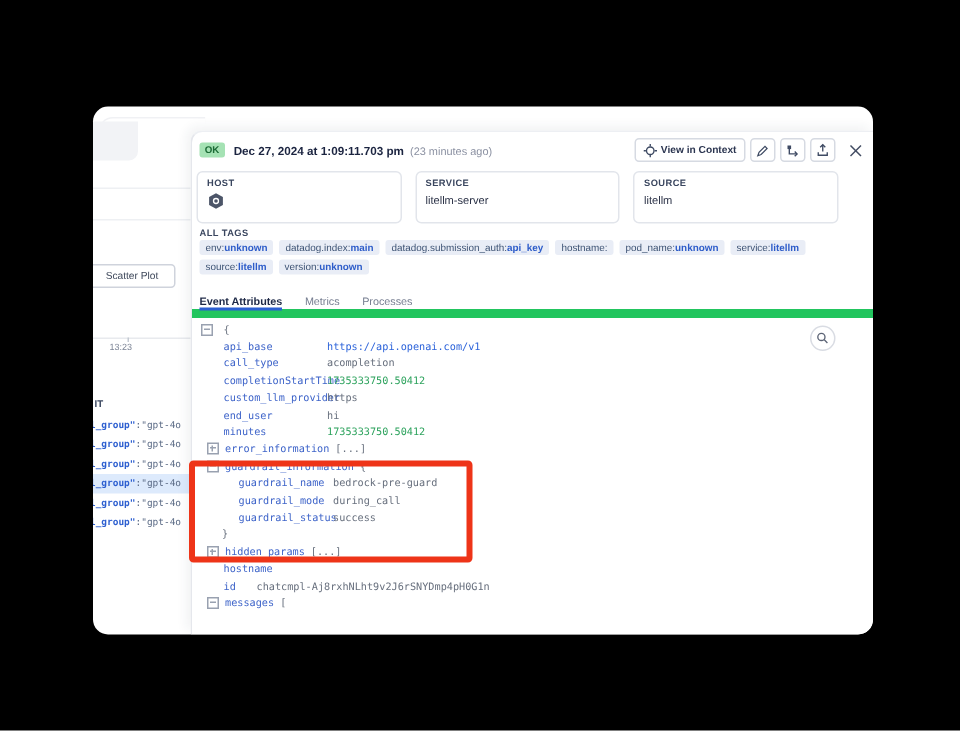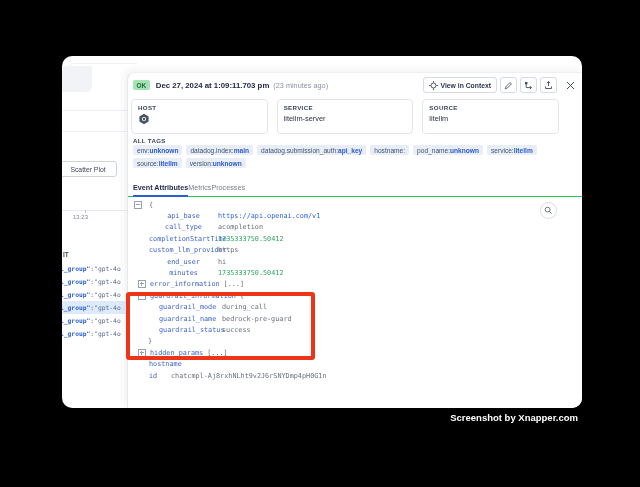--- a/index.html
+++ b/index.html
@@ -3,21 +3,21 @@
 <meta charset="utf-8">
 <style>
   html,body{margin:0;padding:0;}
   body{
     width:640px;height:487px;position:relative;overflow:hidden;
     background:#000;
     font-family:"Liberation Sans","DejaVu Sans",sans-serif;
     -webkit-font-smoothing:antialiased;
   }
   .window{
-    position:absolute;left:62px;top:56px;width:520px;height:352px;
+    position:absolute;left:62px;top:71px;width:520px;height:352px;
     background:#fff;border-radius:10px;overflow:hidden;
     box-shadow:0 14px 36px rgba(0,0,0,.65);
   }
   
   .gray-block{position:absolute;left:0;top:10px;width:30px;height:26px;background:#f2f3f6;border-radius:0 0 6px 0;}
   .hline{position:absolute;left:0;width:65px;height:1px;background:#eef0f3;}
   .hl1{top:54px;} .hl2{top:75px;}
   .scatter{
     position:absolute;left:-3px;top:105px;width:58px;height:16px;
     border:1px solid #cfd3dc;border-radius:3px;background:#fff;
@@ -56,33 +56,33 @@
   .cards{position:absolute;left:3px;top:26px;right:23px;height:35px;display:flex;gap:9px;}
   .card{flex:1;border:1px solid #e2e5eb;border-radius:4px;padding:4px 6px;box-sizing:border-box;overflow:hidden;}
   .clabel{font-size:6.2px;font-weight:700;color:#3a465f;letter-spacing:.3px;}
   .cvalue{font-size:7.4px;color:#2a3146;margin-top:3px;}
   .cicon{margin-top:2px;}
   .alltags{position:absolute;left:5px;top:64px;font-size:6.2px;font-weight:700;color:#3a465f;letter-spacing:.3px;}
   .tags{position:absolute;left:5px;top:72px;right:28px;display:flex;flex-wrap:wrap;gap:3px 4px;align-content:flex-start;}
   .tag{background:#e9edf6;border-radius:2px;padding:1.5px 4px;font-size:6.6px;display:flex;white-space:nowrap;}
   .tk{color:#3d5374;}
   .tv{color:#2d5cc9;font-weight:700;}
-  .tabs{position:absolute;left:0;right:0;top:106px;height:18px;border-bottom:1px solid #22c55e;display:flex;padding-left:5px;box-sizing:border-box;}
+  .tabs{position:absolute;left:0;right:0;top:106px;height:18px;border-bottom:6px solid #22c55e;display:flex;padding-left:5px;gap:15px;box-sizing:border-box;}
   .tab{font-size:7.2px;color:#757d90;display:flex;align-items:center;position:relative;}
   .tab.active{color:#1d2846;font-weight:700;}
   .tab.active::after{content:"";position:absolute;left:0;right:0;bottom:-1px;height:2px;background:#2c5fd2;}
   
   .json{position:absolute;left:6px;top:126px;right:28px;font-family:"DejaVu Sans Mono",monospace;font-size:6.8px;}
   .jr{height:11.4px;display:flex;align-items:center;white-space:nowrap;}
   .sq{width:6px;height:6px;border:1px solid #99a1b0;margin-right:4px;position:relative;flex:none;background:#fff;}
   .sq::before{content:"";position:absolute;left:1px;right:1px;top:2px;height:1px;background:#99a1b0;}
   .sq.plus::after{content:"";position:absolute;top:1px;bottom:1px;left:2px;width:1px;background:#99a1b0;}
   .jk{color:#3e64c9;flex:none;}
   .jv.str{color:#68707e;} .jv.num{color:#2ea35e;} .jv.link{color:#2c63da;}
-  .jr.g1 .jk{width:69px;margin-left:15px;text-align:center;}
+  .jr.g1 .jk{width:69px;margin-left:15px;}
   .jr.g2 .jk{width:63px;margin-left:25px;}
   .jr.g3 .jk{width:22px;margin-left:15px;}
   .jr.keyonly .jk{margin-left:15px;}
   .jr.obj{padding-left:4px;}
   .jsuf{color:#68707e;margin-left:4px;}
   .jr.close{padding-left:14px;color:#68707e;}
   .jr.root .brace{margin-left:3px;color:#68707e;}
   .searchbtn{
     position:absolute;right:25px;top:129px;width:17px;height:17px;border:1px solid #d9dce3;
     border-radius:50%;background:#fff;display:flex;align-items:center;justify-content:center;padding:0;
@@ -289,43 +289,48 @@
           <span class="sq plus"></span>
           <span class="jk">error_information</span>
           <span class="jsuf">[...]</span>
         </div>
         <div class="jr obj">
           <span class="sq"></span>
           <span class="jk">guardrail_information</span>
           <span class="jsuf">{</span>
         </div>
         <div class="jr g2">
+          <span class="jk">guardrail_name</span>
+          <span class="jv str">bedrock-pre-guard</span>
+        </div>
+        <div class="jr g2">
           <span class="jk">guardrail_mode</span>
           <span class="jv str">during_call</span>
-        </div>
-        <div class="jr g2">
-          <span class="jk">guardrail_name</span>
-          <span class="jv str">bedrock-pre-guard</span>
         </div>
         <div class="jr g2">
           <span class="jk">guardrail_status</span>
           <span class="jv str">success</span>
         </div>
         <div class="jr close">}</div>
         <div class="jr obj">
           <span class="sq plus"></span>
           <span class="jk">hidden_params</span>
           <span class="jsuf">[...]</span>
         </div>
         <div class="jr keyonly">
           <span class="jk">hostname</span>
         </div>
         <div class="jr g3">
           <span class="jk">id</span>
           <span class="jv str">chatcmpl-Aj8rxhNLht9v2J6rSNYDmp4pH0G1n</span>
+        </div>
+        <div class="jr obj">
+          <span class="sq"></span>
+          <span class="jk">messages</span>
+          <span class="jsuf">[</span>
         </div>
       </div>
 
     <button class="searchbtn">
       <span>
         <svg width="9" height="9" viewBox="0 0 9 9" fill="none" stroke="#5c6476" stroke-width="0.9">
           <circle cx="3.6" cy="3.6" r="2.4"></circle>
           <line x1="5.4" y1="5.4" x2="7.6" y2="7.6"></line>
         </svg>
       </span>

